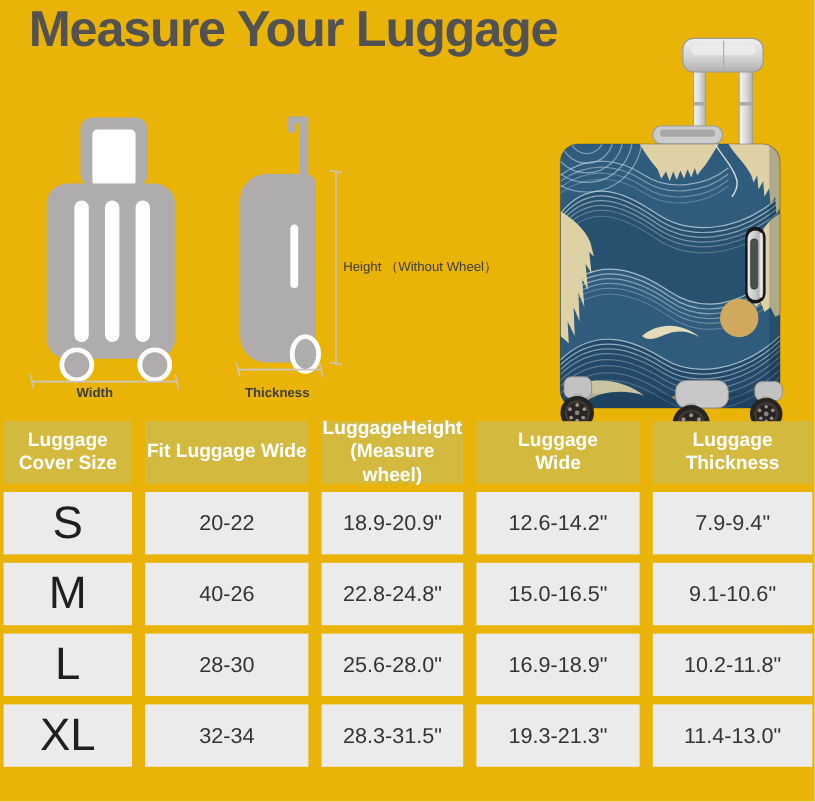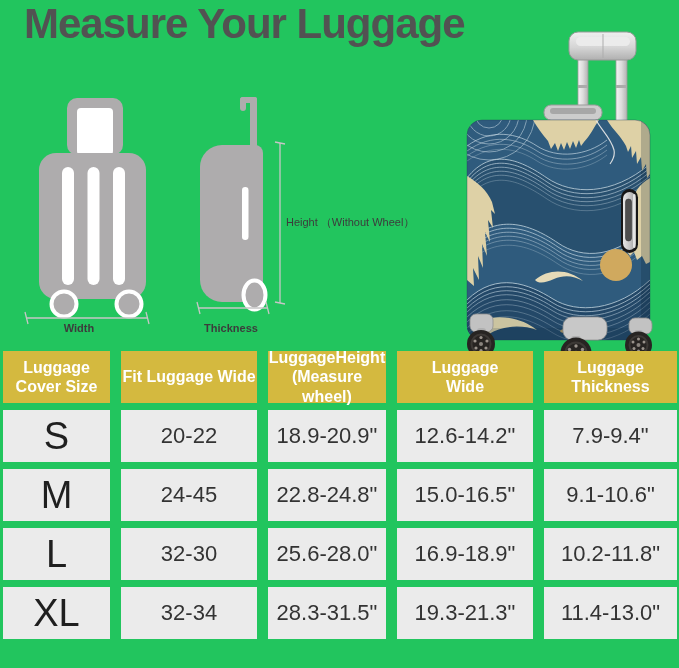--- a/index.html
+++ b/index.html
@@ -1,17 +1,17 @@
 <!DOCTYPE html>
 <html><head>
 <meta charset="utf-8">
 <style>
   html,body{margin:0;padding:0;background:#ffffff;}
   #canvas{
-    position:relative;width:679px;height:668px;background:#22c55e;overflow:hidden;
+    position:relative;width:679px;height:668px;background:#eab308;overflow:hidden;
     font-family:"Liberation Sans","DejaVu Sans",sans-serif;
   }
   .abs{position:absolute;}
   #page-title{
     left:24px;top:0px;font-size:42px;font-weight:bold;color:#525252;letter-spacing:-1px;
     white-space:nowrap;
   }
   .measure-label{
     font-size:11px;color:#3c3c3c;font-weight:600;text-align:center;
   }
@@ -23,21 +23,21 @@
     grid-template-columns:107px 136px 118px 136px 133px;
     grid-auto-rows:52px;
     column-gap:11px;row-gap:7px;
   }
   .th{
     background:#d4b93f;color:#ffffff;font-weight:bold;font-size:16px;line-height:1.2;
     display:flex;align-items:center;justify-content:center;text-align:center;
     white-space:pre-line;
   }
   .td{
-    background:#ebebeb;color:#333333;font-size:22px;
+    background:#ebebeb;color:#333333;font-size:18px;
     display:flex;align-items:center;justify-content:center;text-align:center;
   }
   .td.size{font-size:38px;color:#1f1f1f;}
 </style>
 </head>
 <body>
 
 <div id="canvas">
 
   <div class="abs" id="page-title">Measure Your Luggage</div>
@@ -254,27 +254,27 @@
     <div class="th">Luggage
 Thickness</div>
 
     <div class="td size">S</div>
     <div class="td">20-22</div>
     <div class="td">18.9-20.9"</div>
     <div class="td">12.6-14.2"</div>
     <div class="td">7.9-9.4"</div>
 
     <div class="td size">M</div>
-    <div class="td">24-45</div>
+    <div class="td">40-26</div>
     <div class="td">22.8-24.8"</div>
     <div class="td">15.0-16.5"</div>
     <div class="td">9.1-10.6"</div>
 
     <div class="td size">L</div>
-    <div class="td">32-30</div>
+    <div class="td">28-30</div>
     <div class="td">25.6-28.0"</div>
     <div class="td">16.9-18.9"</div>
     <div class="td">10.2-11.8"</div>
 
     <div class="td size">XL</div>
     <div class="td">32-34</div>
     <div class="td">28.3-31.5"</div>
     <div class="td">19.3-21.3"</div>
     <div class="td">11.4-13.0"</div>
   </div>

